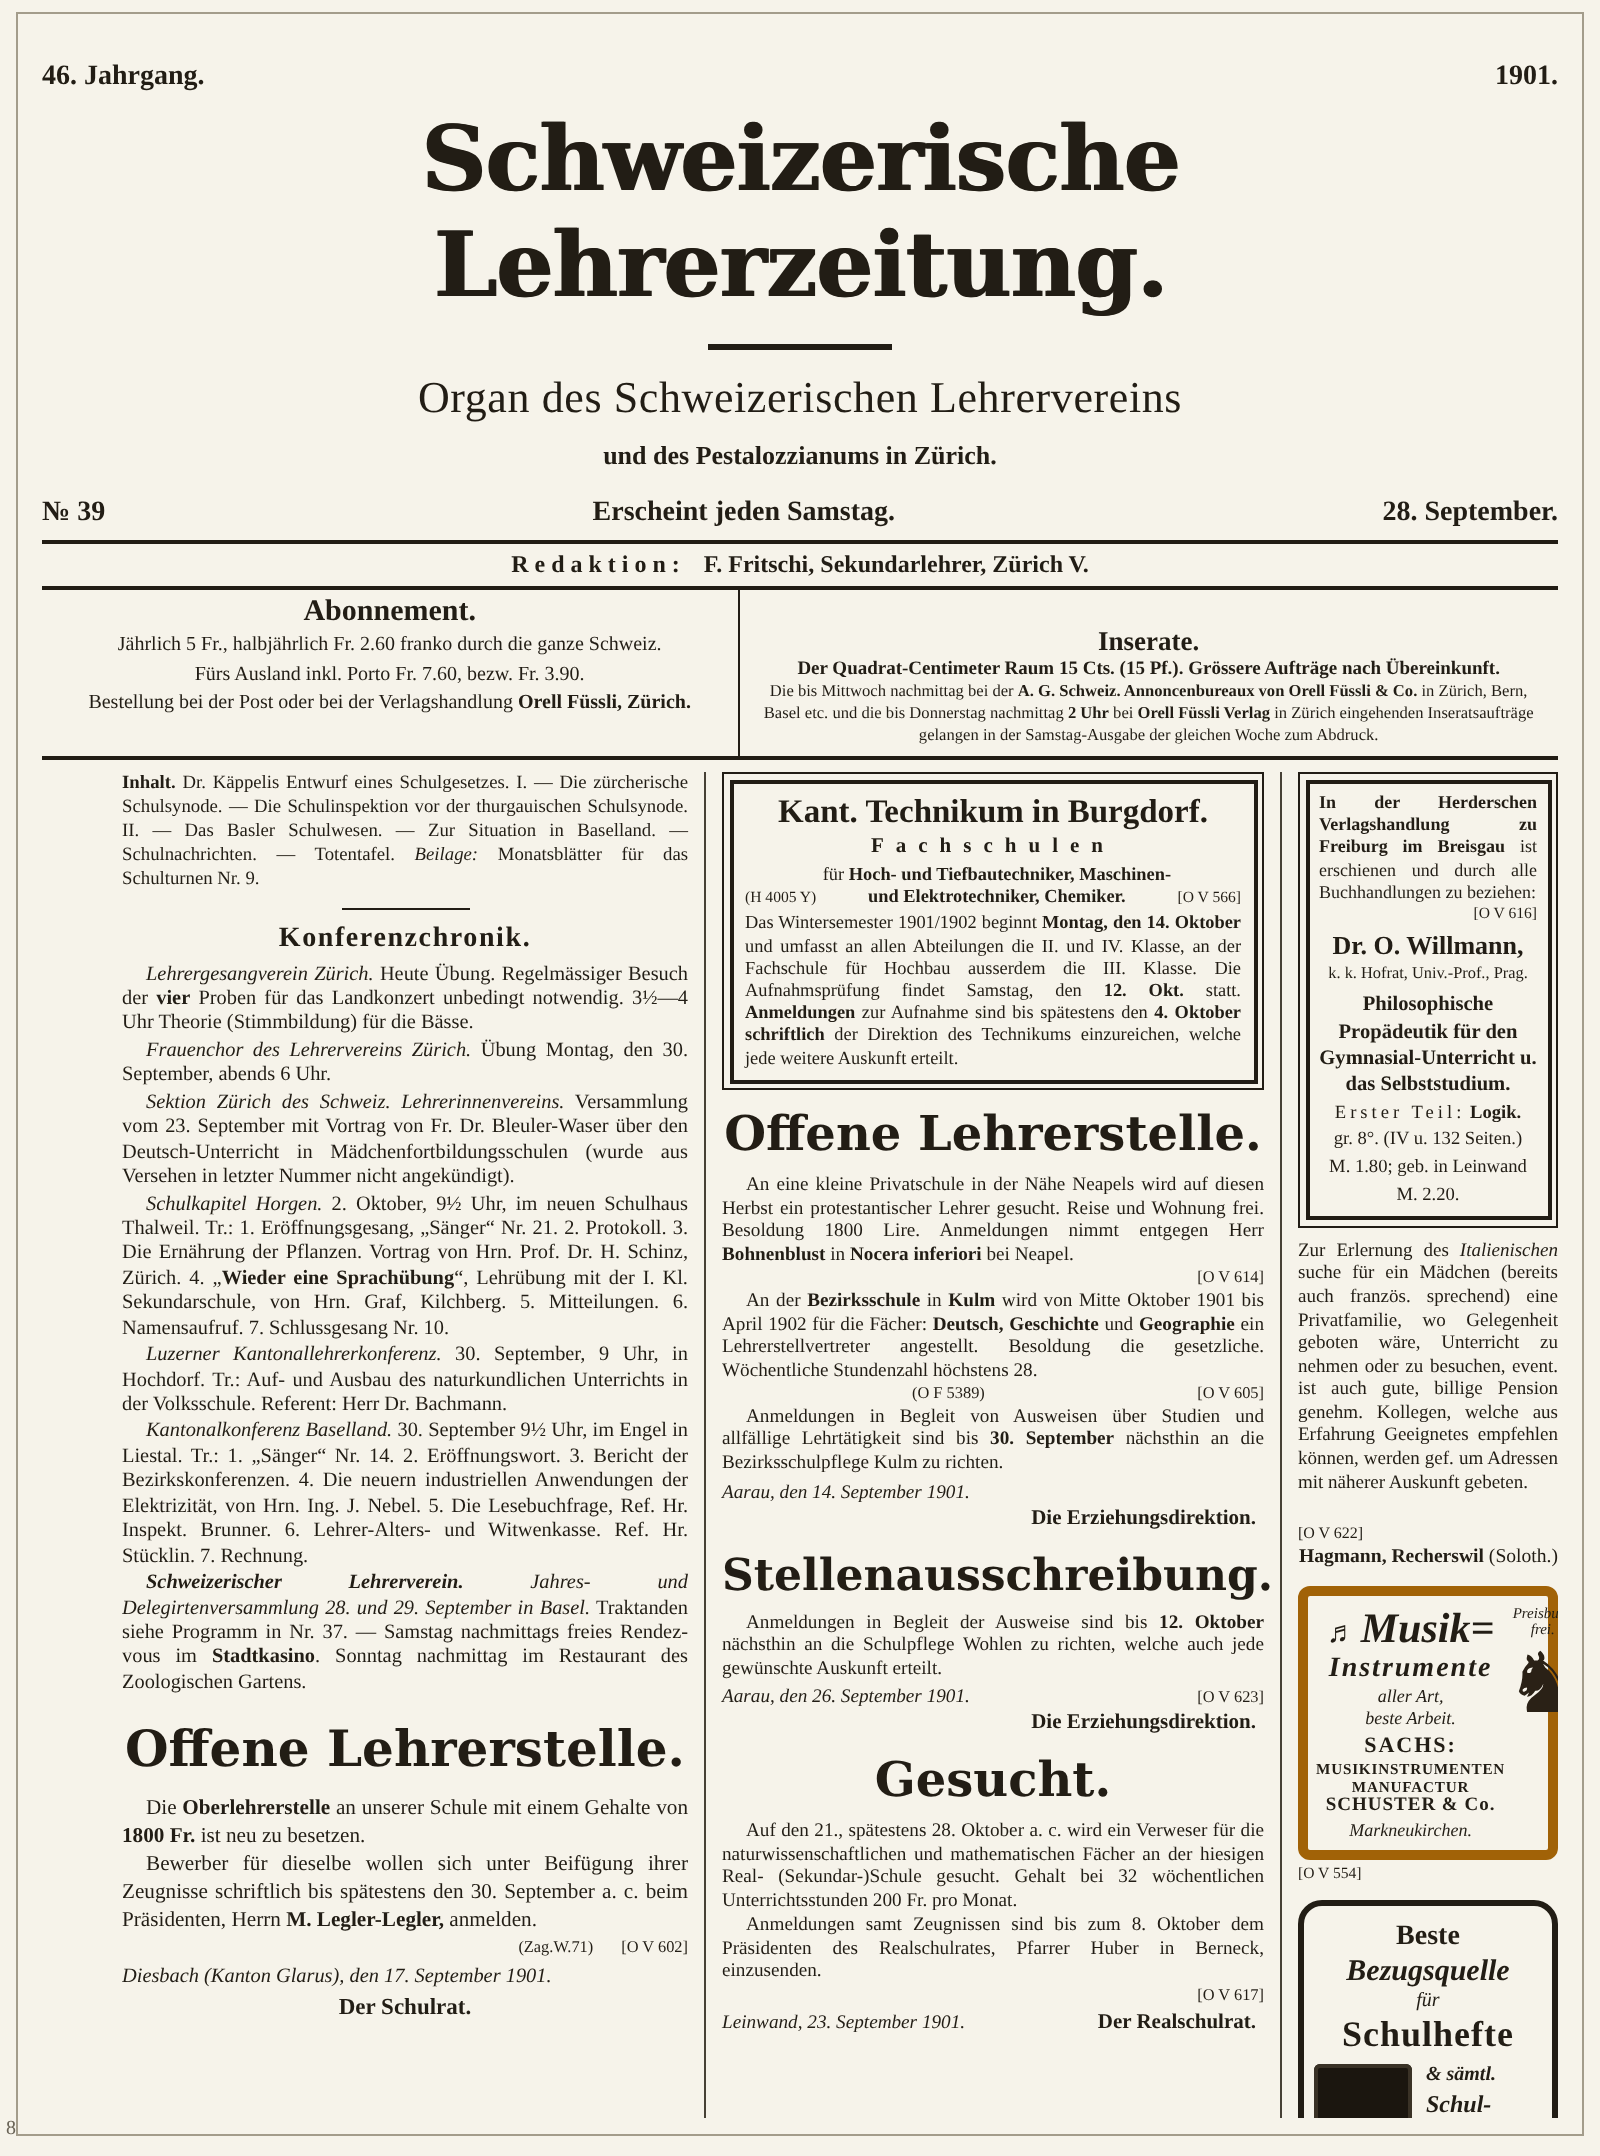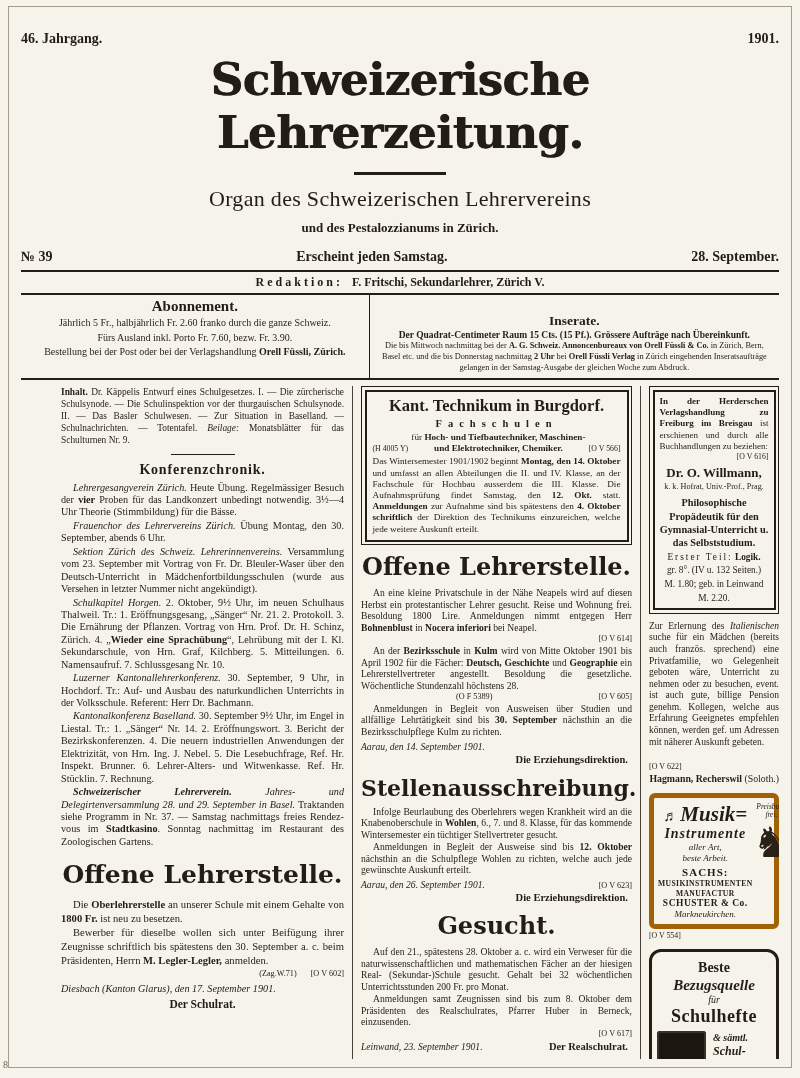--- a/index.html
+++ b/index.html
@@ -187,21 +187,20 @@
         <p class="para"><span>An der </span><span class="seg-b">Bezirksschule</span><span> in </span><span class="seg-b">Kulm</span><span> wird von Mitte Oktober 1901 bis April 1902 für die Fächer: </span><span class="seg-b">Deutsch, Geschichte</span><span> und </span><span class="seg-b">Geographie</span><span> ein Lehrerstellvertreter angestellt. Besoldung die gesetzliche. Wöchentliche Stundenzahl höchstens 28.</span></p>
         <div class="ref-row spread">
           <span>(O F 5389)</span>
           <span>[O V 605]</span>
         </div>
         <p class="para"><span>Anmeldungen in Begleit von Ausweisen über Studien und allfällige Lehrtätigkeit sind bis </span><span class="seg-b">30. September</span><span> nächsthin an die Bezirksschulpflege Kulm zu richten.</span></p>
         <p class="place-line"><span class="seg-i">Aarau</span><span class="seg-i">, den 14. September 1901.</span></p>
         <p class="sig-right">Die Erziehungsdirektion.</p>
 
         <h2 class="display-title t-stellen">Stellenausschreibung.</h2>
-        <p class="para"><span>Infolge Beurlaubung des Oberlehrers wegen Krankheit wird an die Knabenoberschule in </span><span class="seg-b">Wohlen</span><span>, 6., 7. und 8. Klasse, für das kommende Wintersemester ein tüchtiger Stellvertreter gesucht.</span></p>
         <p class="para"><span>Anmeldungen in Begleit der Ausweise sind bis </span><span class="seg-b">12. Oktober</span><span> nächsthin an die Schulpflege Wohlen zu richten, welche auch jede gewünschte Auskunft erteilt.</span></p>
         <div class="place-row">
           <span><span class="seg-i">Aarau</span><span class="seg-i">, den 26. September 1901.</span></span>
           <span style="font-size:8.2px">[O V 623]</span>
         </div>
         <p class="sig-right">Die Erziehungsdirektion.</p>
 
         <h2 class="display-title t-gesucht">Gesucht.</h2>
         <p class="para"><span>Auf den 21., spätestens 28. Oktober a. c. wird ein Verweser für die naturwissenschaftlichen und mathematischen Fächer an der hiesigen Real- (Sekundar-)Schule gesucht. Gehalt bei 32 wöchentlichen Unterrichtsstunden 200 Fr. pro Monat.</span></p>
         <p class="para"><span>Anmeldungen samt Zeugnissen sind bis zum 8. Oktober dem Präsidenten des Realschulrates, Pfarrer Huber in Berneck, einzusenden.</span></p>

